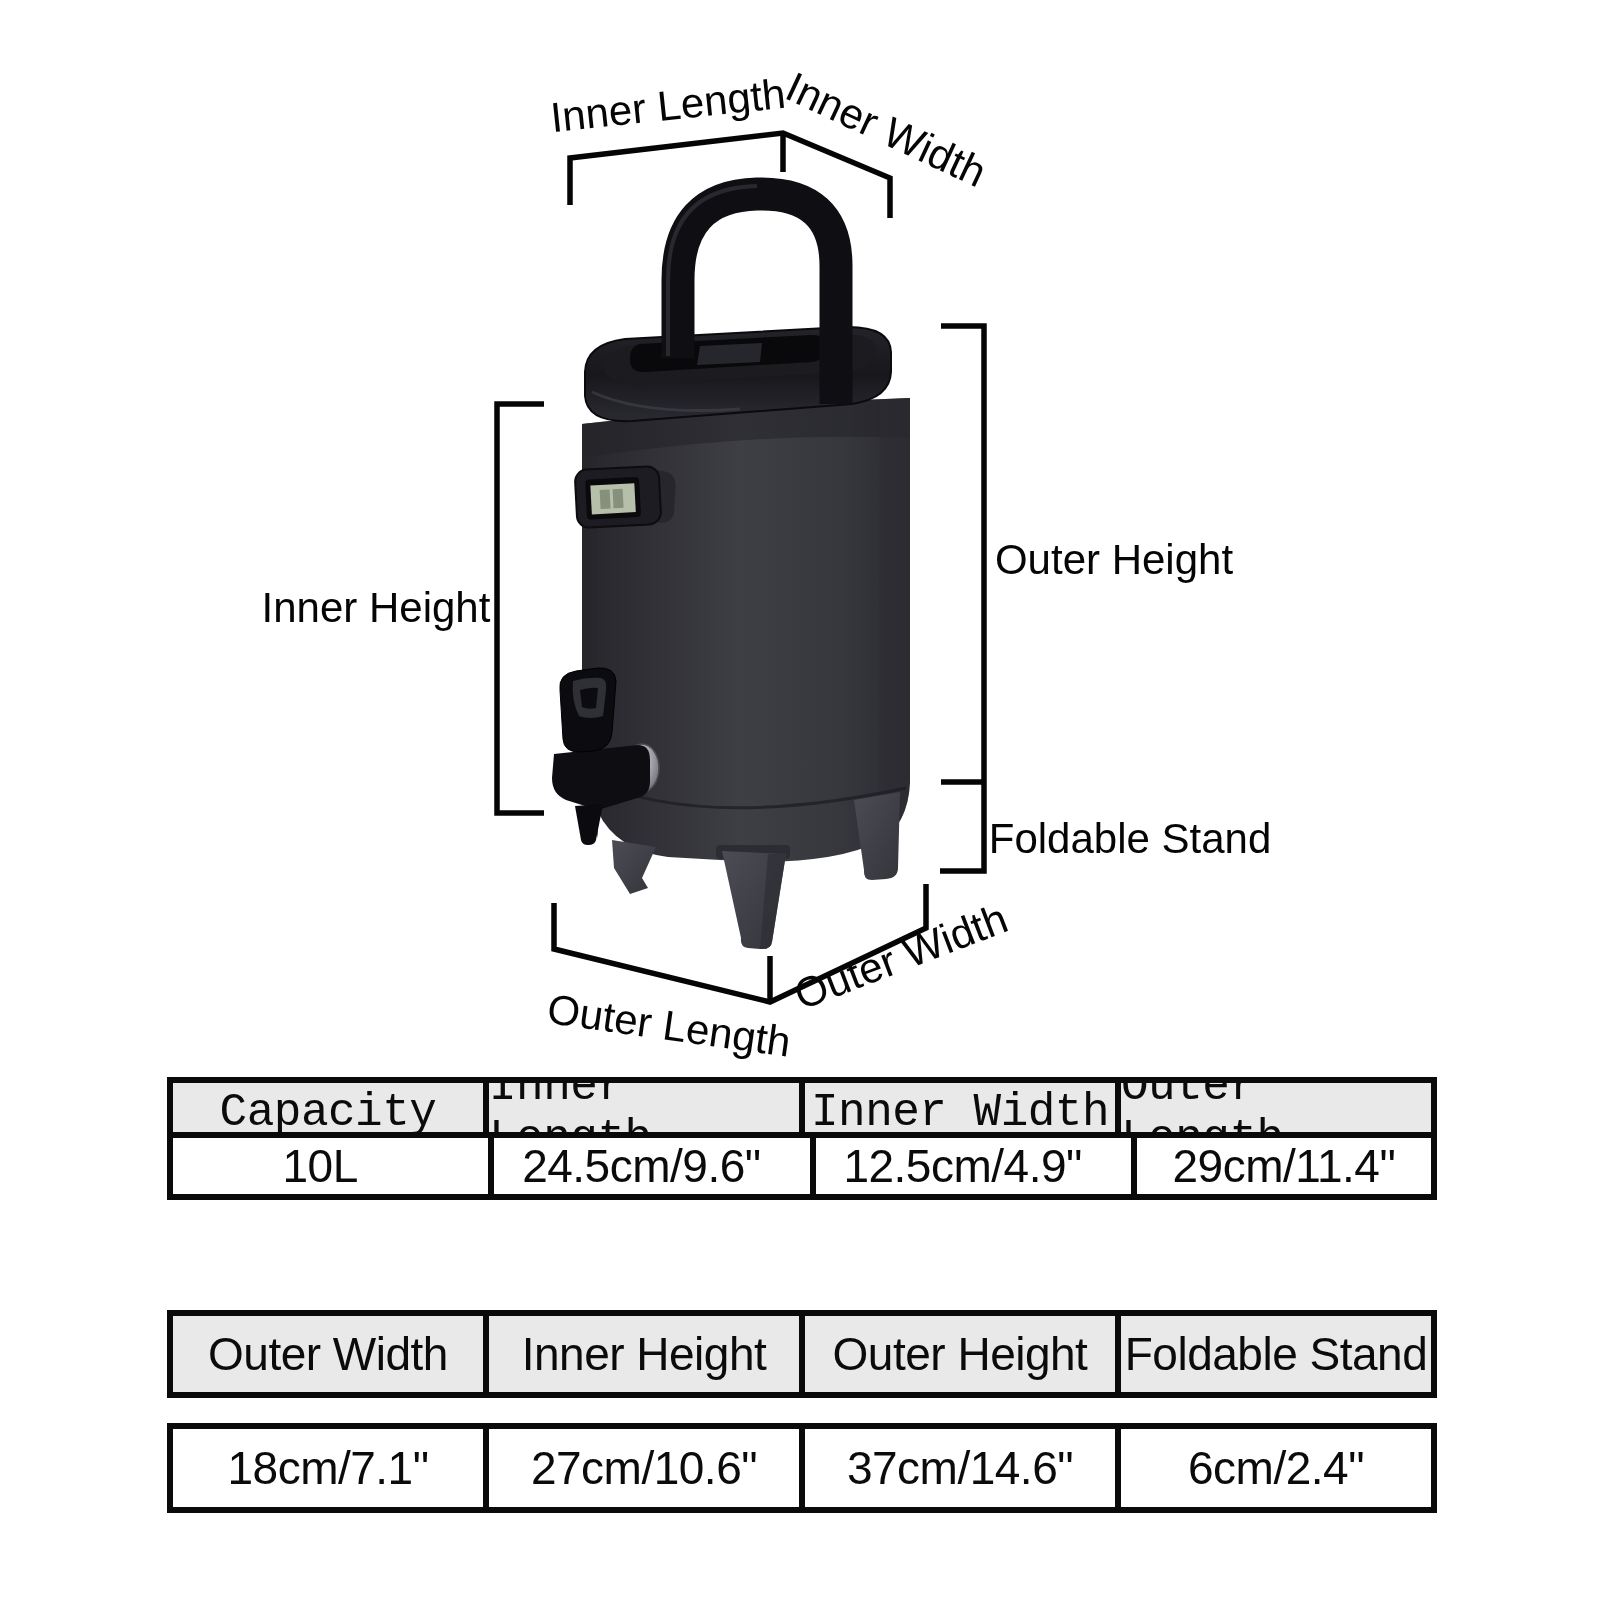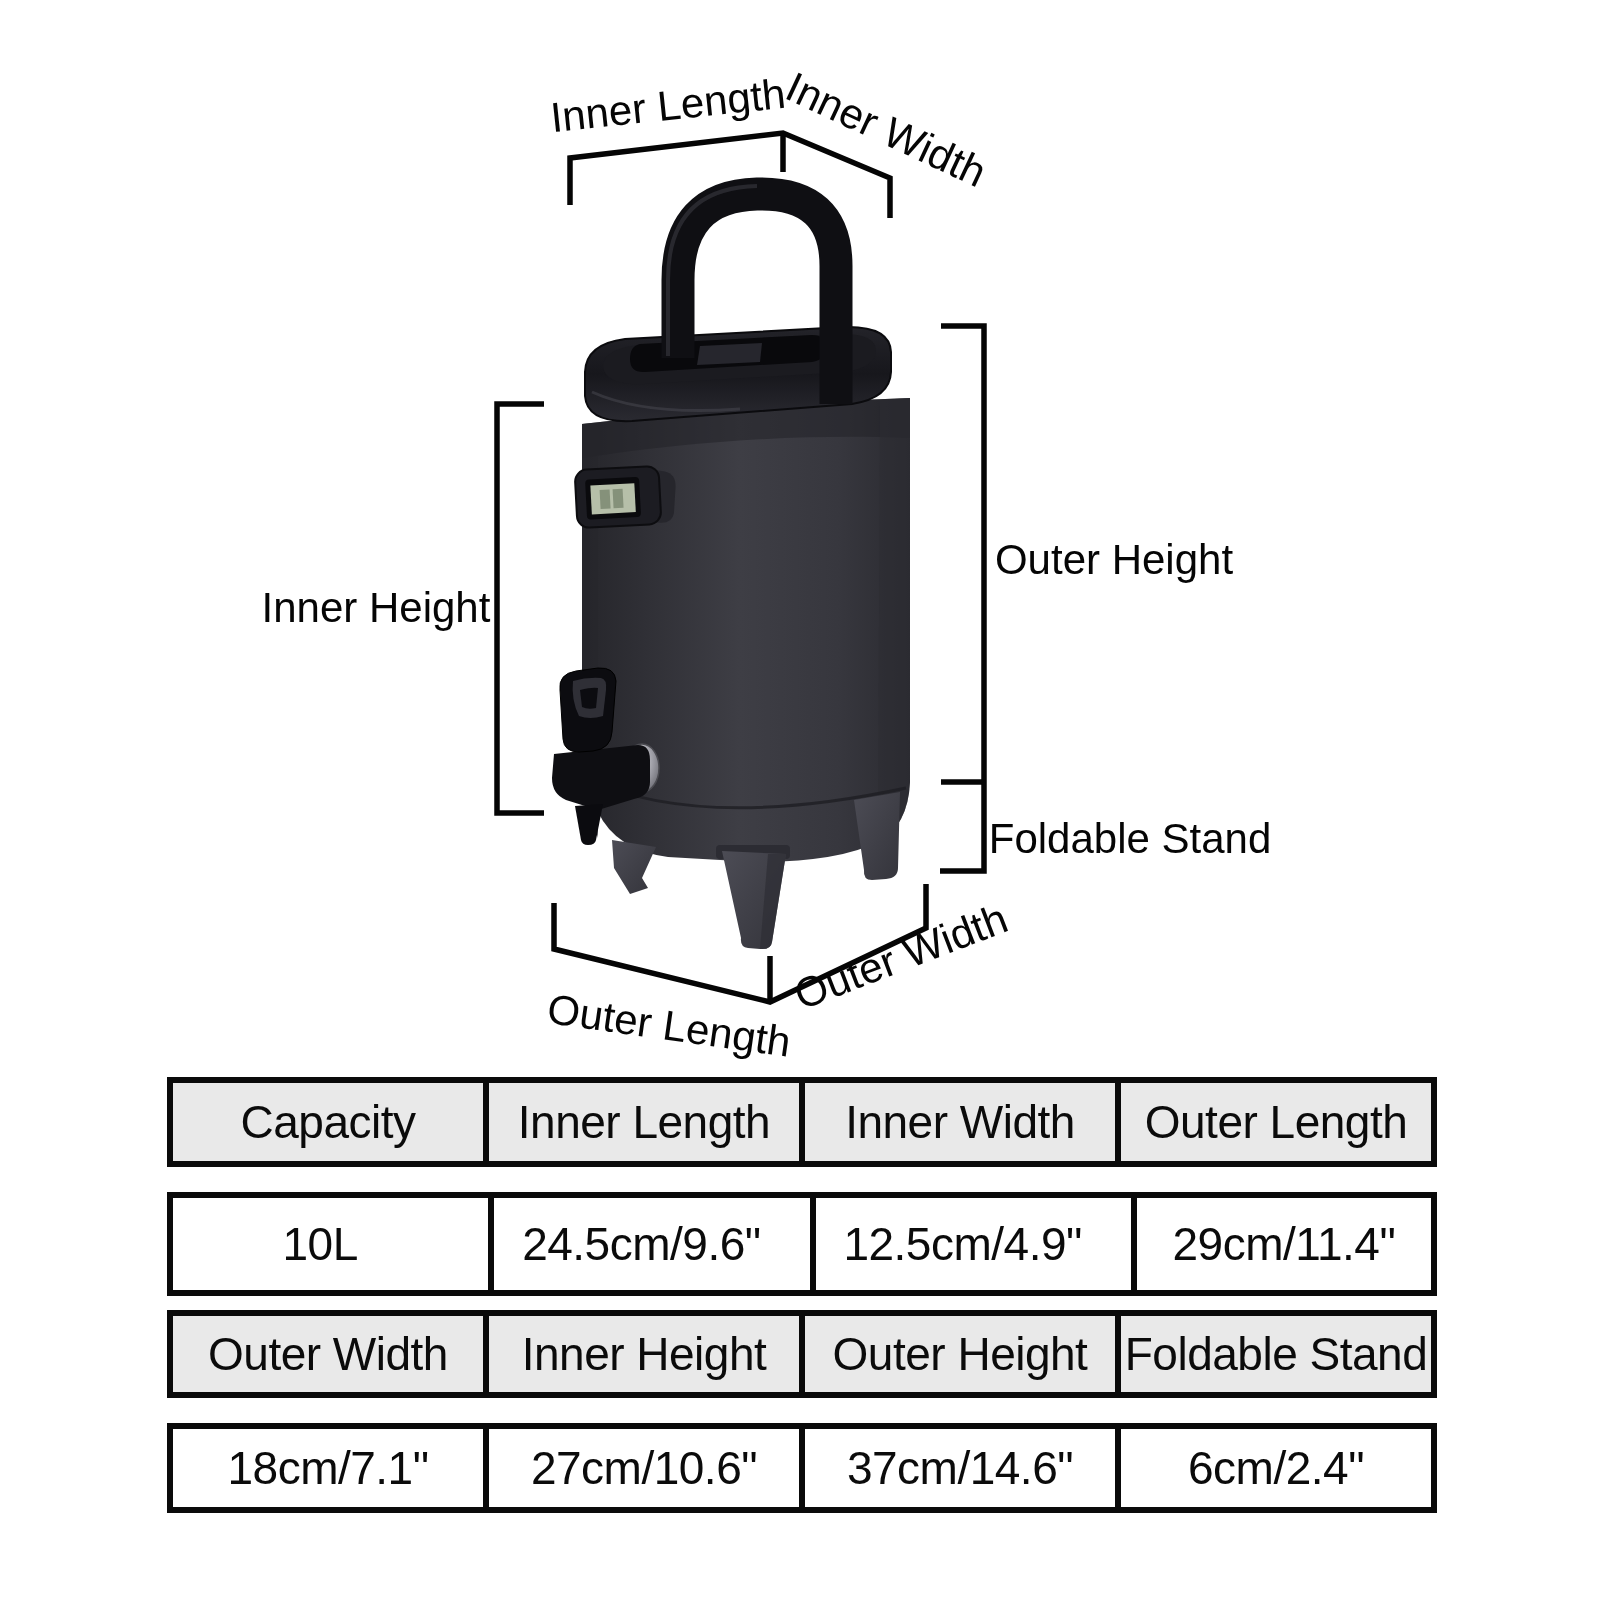--- a/index.html
+++ b/index.html
@@ -123,35 +123,35 @@
 
   <div class="dim-label r-neg6" style="left:668px;top:106px;">Inner Length</div>
   <div class="dim-label r-pos25" style="left:886px;top:130px;">Inner Width</div>
   <div class="dim-label" style="left:376px;top:608px;">Inner Height</div>
   <div class="dim-label" style="left:1114px;top:560px;">Outer Height</div>
   <div class="dim-label" style="left:1130px;top:839px;">Foldable Stand</div>
   <div class="dim-label r-pos8" style="left:669px;top:1026px;">Outer Length</div>
   <div class="dim-label r-neg21" style="left:901px;top:957px;">Outer Width</div>
 
   <div>
-    <div class="trow header" style="top:1077px;height:90px;">
+    <div class="trow header" style="top:1077px;height:72px;font-family:Liberation Mono, monospace;">
       <div class="tcell">
           <span>Capacity</span>
         </div>
       <div class="tcell">
           <span>Inner Length</span>
         </div>
       <div class="tcell">
           <span>Inner Width</span>
         </div>
       <div class="tcell">
           <span>Outer Length</span>
         </div>
     </div>
-    <div class="trow value" style="top:1192px;height:104px;gap:21px;">
+    <div class="trow value" style="top:1132px;height:68px;gap:21px;">
       <div class="tcell">
           <span>10L</span>
         </div>
       <div class="tcell">
           <span>24.5cm/9.6"</span>
         </div>
       <div class="tcell">
           <span>12.5cm/4.9"</span>
         </div>
       <div class="tcell">

